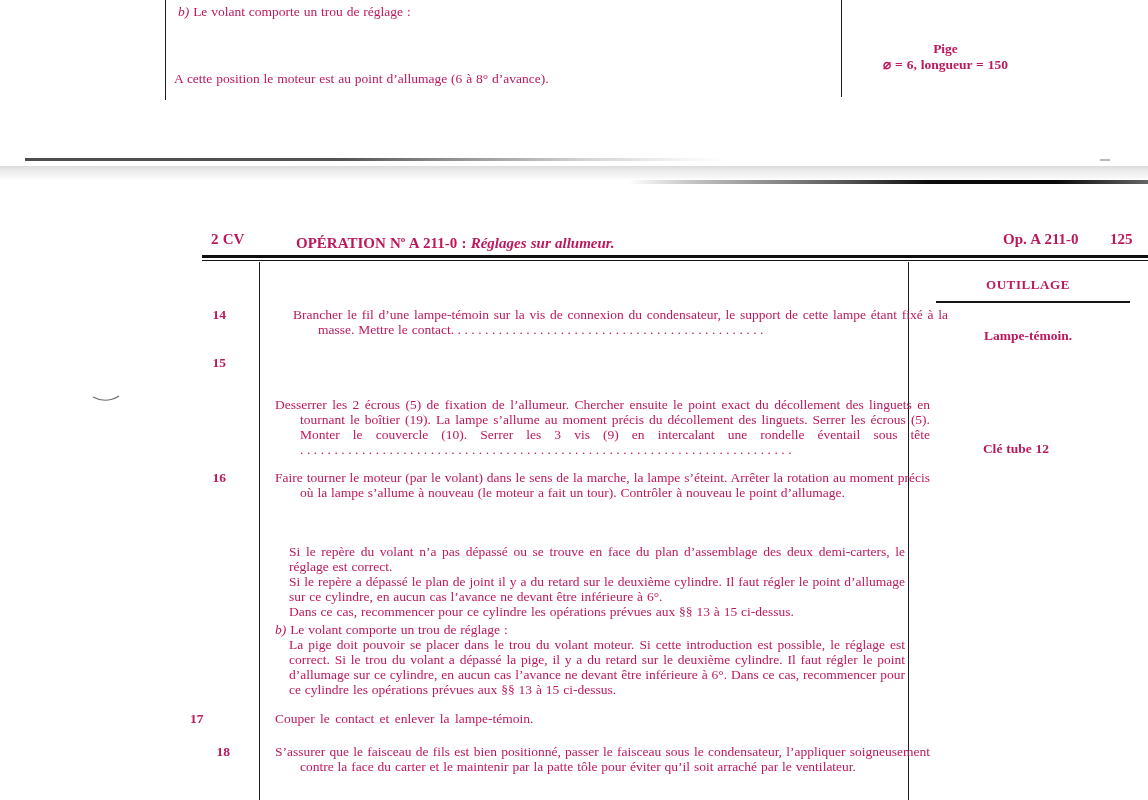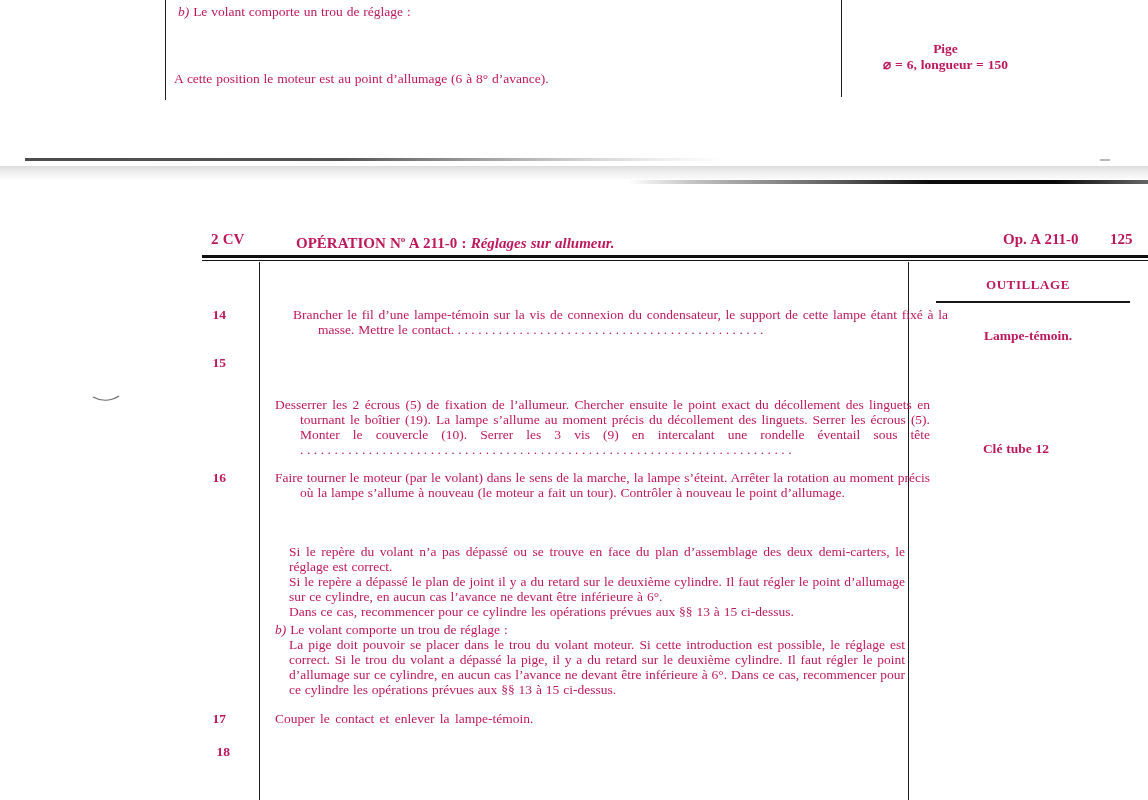--- a/index.html
+++ b/index.html
@@ -69,33 +69,34 @@
   <div class="vrule" style="left:908px;top:262px;height:538px;"></div>
 
   <div class="abs center outil-title" style="left:908px;top:277px;width:240px;">OUTILLAGE</div>
   <div class="abs" style="left:936px;top:301px;width:194px;height:2px;background:#161616;"></div>
   <div class="abs center tool" style="left:908px;top:328px;width:240px;">Lampe-témoin.</div>
   <div class="abs center tool" style="left:896px;top:441px;width:240px;">Clé tube 12</div>
 
   <div class="abs bold" style="left:190px;top:307px;width:36px;text-align:right;">14</div>
   <div class="abs bold" style="left:190px;top:355px;width:36px;text-align:right;">15</div>
   <div class="abs bold" style="left:190px;top:470px;width:36px;text-align:right;">16</div>
-  <div class="abs bold" style="left:190px;top:711px;width:36px;text-align:right;">17</div>
+  <div class="abs bold" style="left:190px;top:711px;width:36px;text-align:left;">17</div>
   <div class="abs bold" style="left:194px;top:744px;width:36px;text-align:right;">18</div>
 
   <div class="abs para hang" style="left:293px;top:307px;width:630px;"><span>Brancher le fil d’une lampe-témoin sur la vis de connexion du condensateur, le support de cette lampe étant fixé à la masse. Mettre le contact</span><span class="dots">..............................................</span></div>
 
 
   <div class="abs para hang" style="left:275px;top:397px;width:630px;"><span>Desserrer les 2 écrous (5) de fixation de l’allumeur. Chercher ensuite le point exact du décollement des linguets en tournant le boîtier (19). La lampe s’allume au moment précis du décollement des linguets. Serrer les écrous (5). Monter le couvercle (10). Serrer les 3 vis (9) en intercalant une rondelle éventail sous tête </span><span class="dots">........................................................................</span></div>
 
   <div class="abs para hang" style="left:275px;top:470px;width:630px;">Faire tourner le moteur (par le volant) dans le sens de la marche, la lampe s’éteint. Arrêter la rotation au moment précis où la lampe s’allume à nouveau (le moteur a fait un tour). Contrôler à nouveau le point d’allumage.</div>
 
   <div class="abs para" style="left:289px;top:544px;width:616px;">Si le repère du volant n’a pas dépassé ou se trouve en face du plan d’assemblage des deux demi-carters, le réglage est correct.</div>
   <div class="abs para" style="left:289px;top:574px;width:616px;">Si le repère a dépassé le plan de joint il y a du retard sur le deuxième cylindre. Il faut régler le point d’allumage sur ce cylindre, en aucun cas l’avance ne devant être inférieure à 6°.</div>
   <div class="abs para" style="left:289px;top:604px;width:616px;">Dans ce cas, recommencer pour ce cylindre les opérations prévues aux §§ 13 à 15 ci-dessus.</div>
 
   <div class="abs" style="left:275px;top:622px;width:630px;"><span class="it">b)</span> <span>Le volant comporte un trou de réglage :</span></div>
   <div class="abs para" style="left:289px;top:637px;width:616px;">La pige doit pouvoir se placer dans le trou du volant moteur. Si cette introduction est possible, le réglage est correct. Si le trou du volant a dépassé la pige, il y a du retard sur le deuxième cylindre. Il faut régler le point d’allumage sur ce cylindre, en aucun cas l’avance ne devant être inférieure à 6°. Dans ce cas, recommencer pour ce cylindre les opérations prévues aux §§ 13 à 15 ci-dessus.</div>
 
   <div class="abs" style="left:275px;top:711px;width:630px;word-spacing:2px;">Couper le contact et enlever la lampe-témoin.</div>
 
+  <div class="abs para hang" style="left:275px;top:744px;width:630px;">S’assurer que le faisceau de fils est bien positionné, passer le faisceau sous le condensateur, l’appliquer soigneusement contre la face du carter et le maintenir par la patte tôle pour éviter qu’il soit arraché par le ventilateur.</div>
 
 </div>
 
 </body></html>

